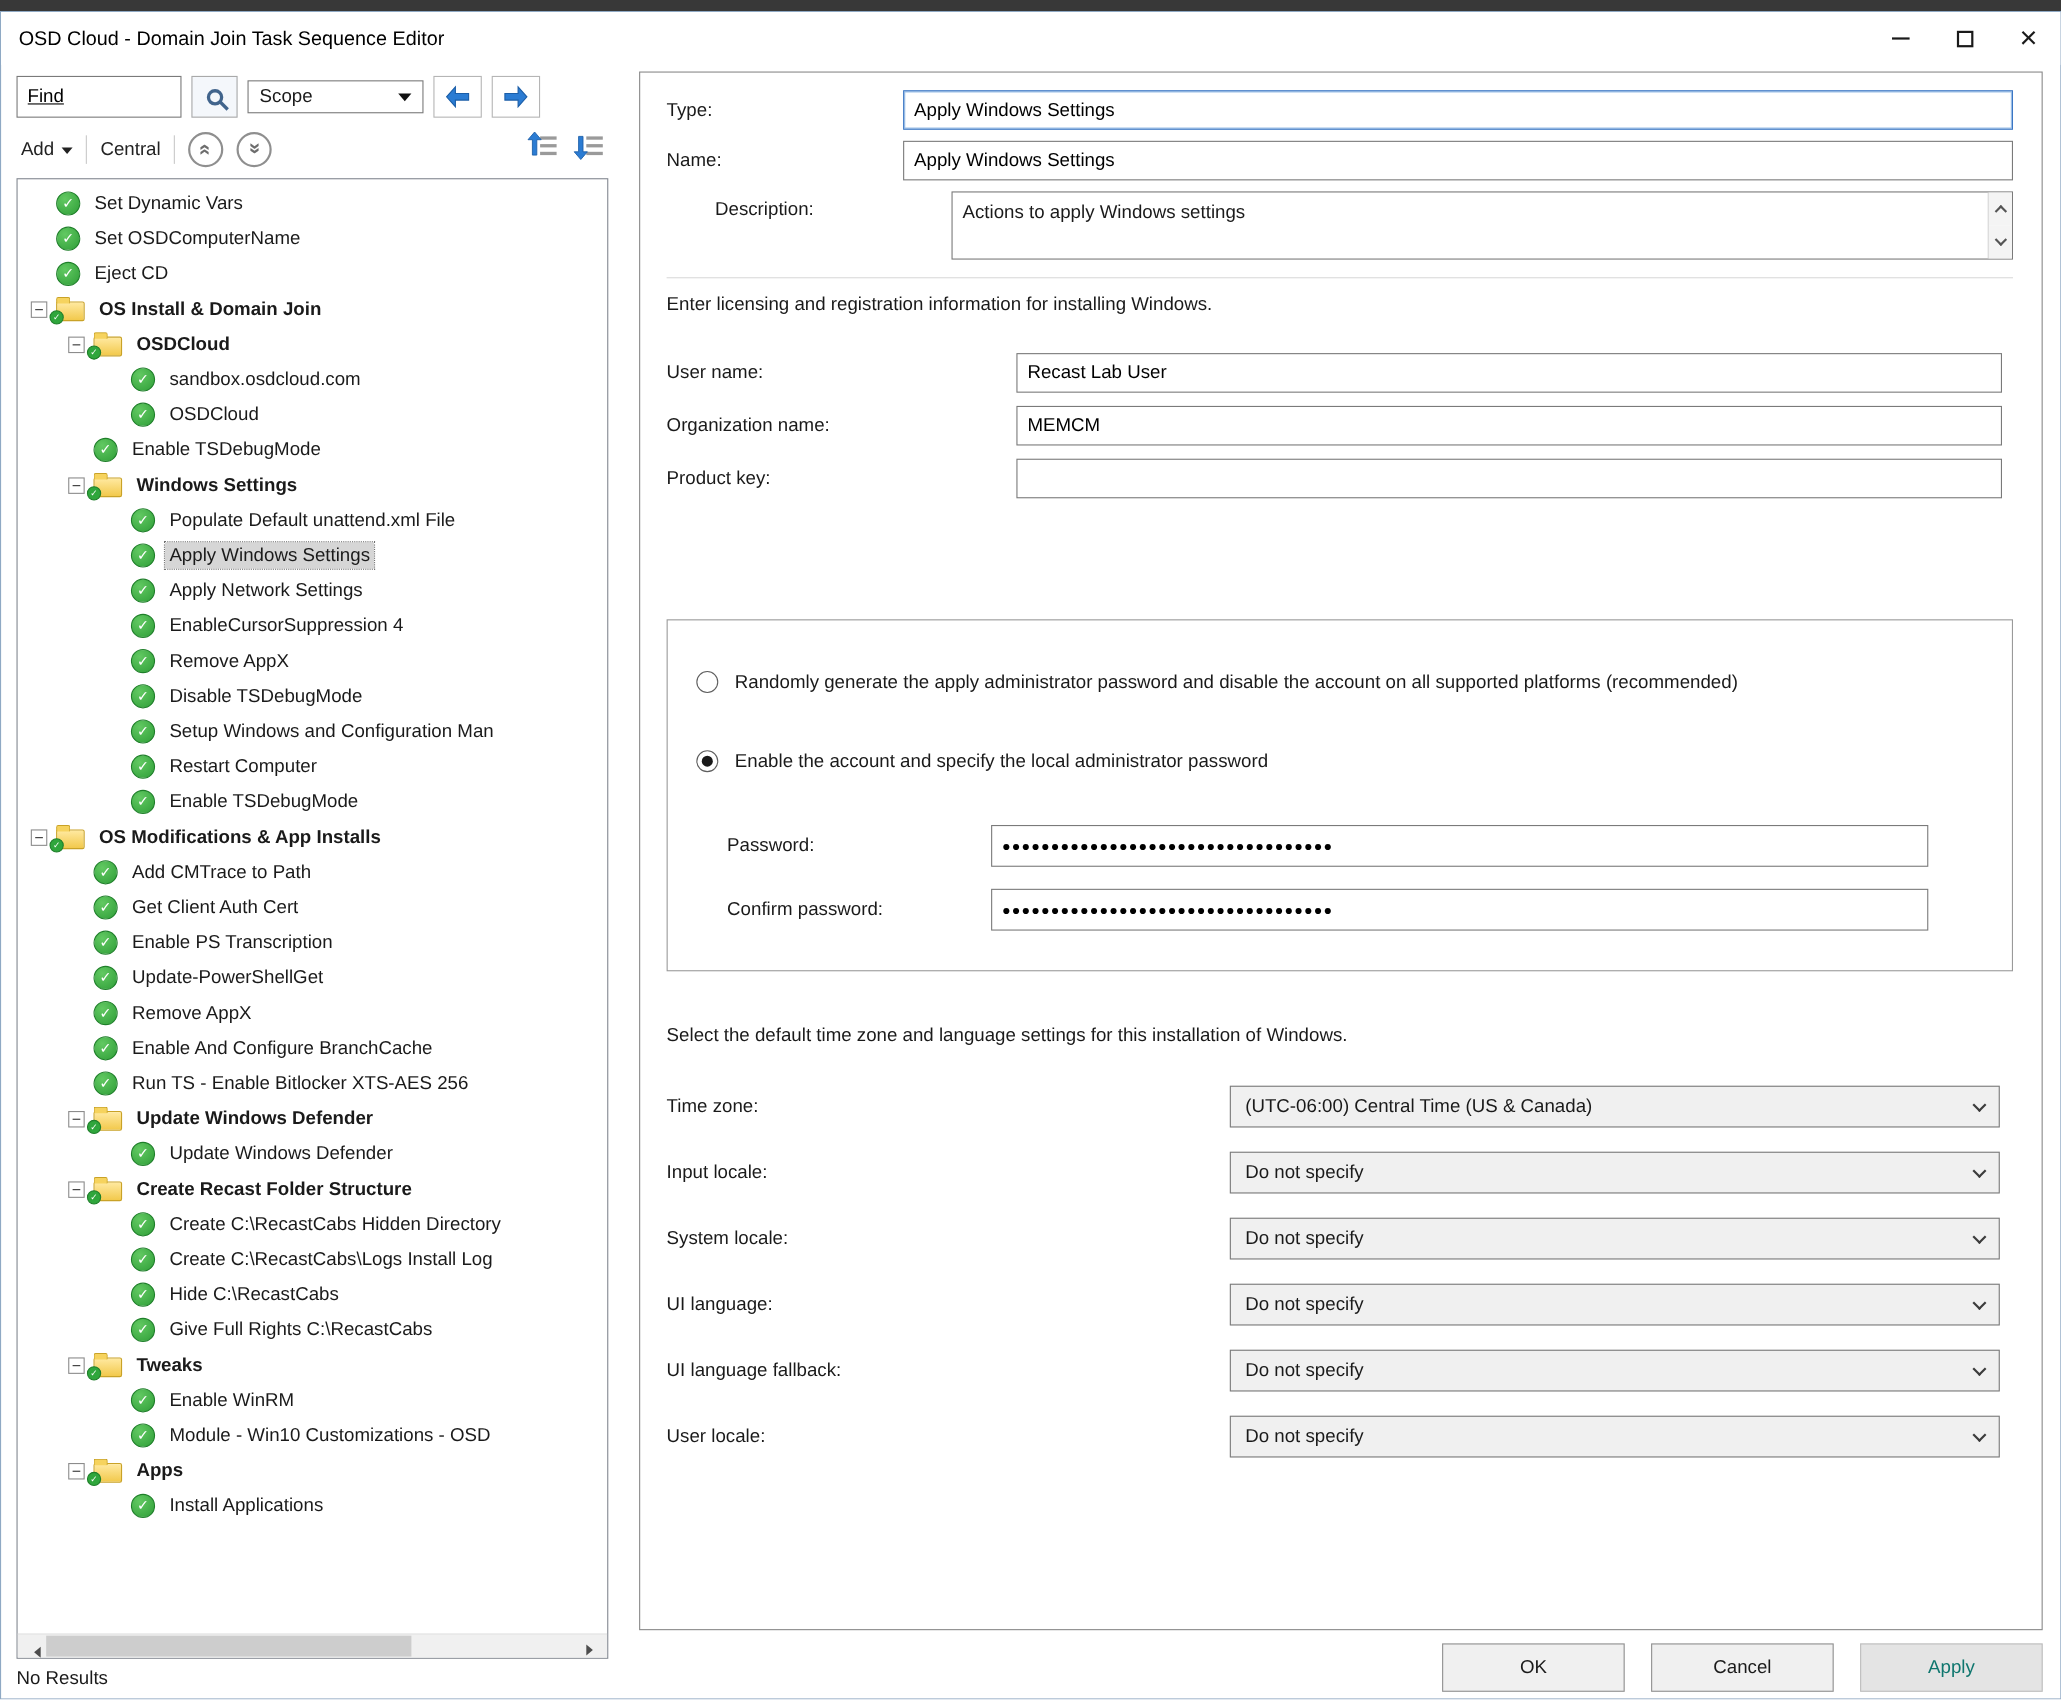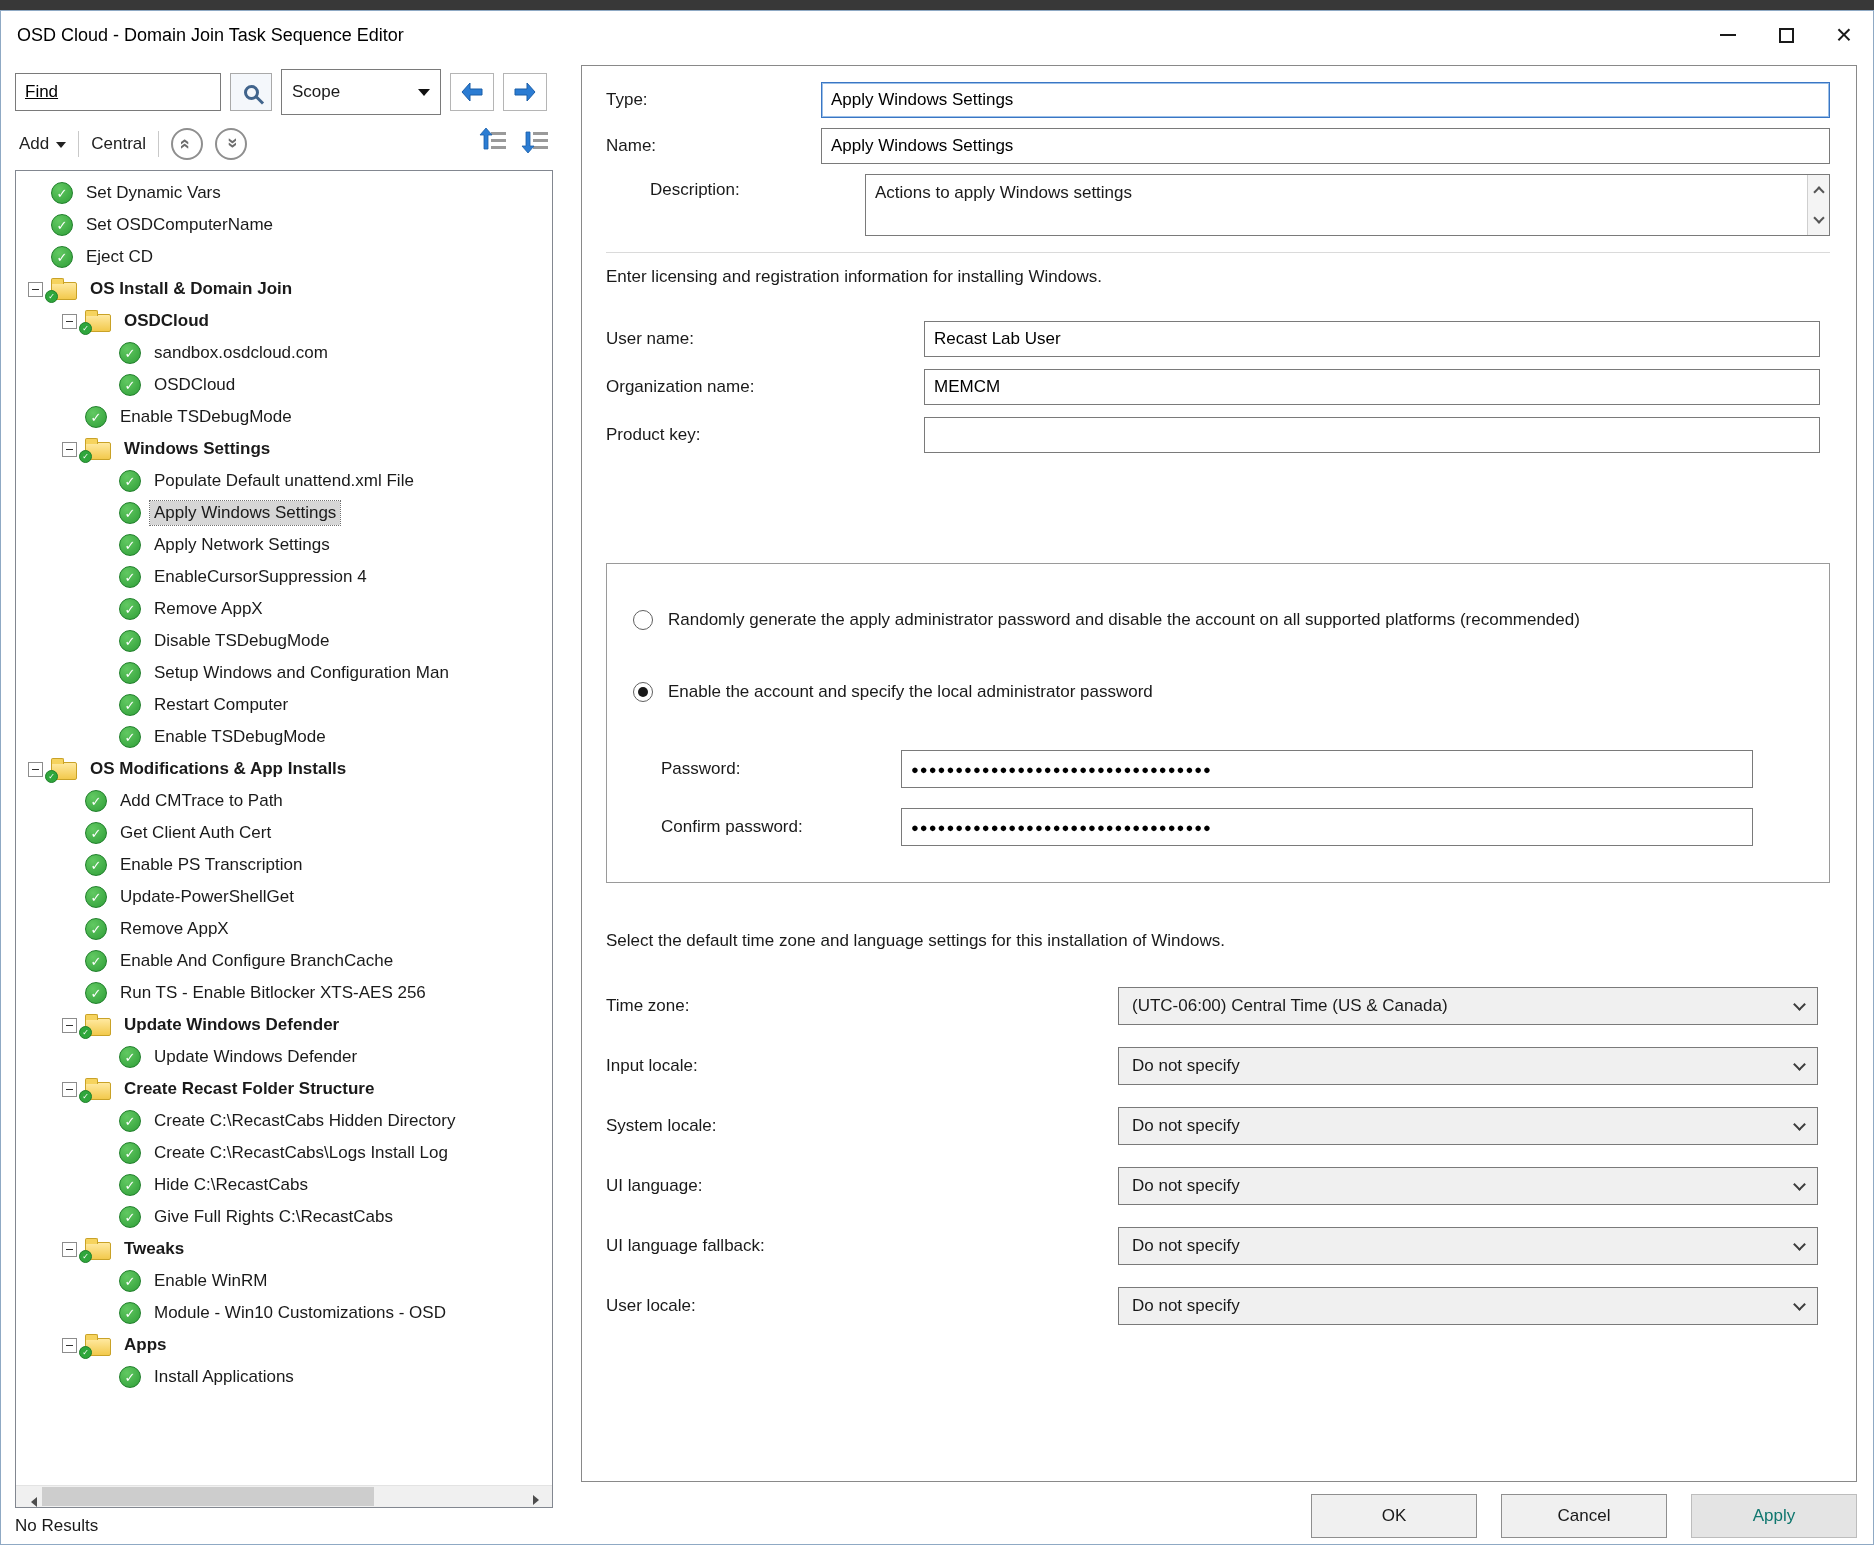--- a/index.html
+++ b/index.html
@@ -17,25 +17,25 @@
   .titlebar .title { font-size:18px; color:#000; }
   .win-controls { margin-left:auto; display:flex; height:100%; }
   .win-btn { width:58px; height:100%; display:flex; align-items:center; justify-content:center; cursor:default; }
   .min-glyph { width:16px; border-top:2px solid #1a1a1a; display:inline-block; }
   .max-glyph { width:15px; height:15px; border:2px solid #1a1a1a; display:inline-block; }
   .close-glyph { font-size:28px; line-height:1; color:#1a1a1a; }
   
   .content { flex:1; display:flex; min-height:0; }
   .left { width:566px; flex:none; padding:10px 0 0 14px; display:flex; flex-direction:column; }
   .find-row { display:flex; align-items:center; gap:9px; flex:none; }
-  .find-input { width:206px; height:38px; border:1px solid #7a7a7a; padding:0 9px; font-size:17px; font-family:inherit;text-decoration:underline; }
+  .find-input { width:150px; height:38px; border:1px solid #7a7a7a; padding:0 9px; font-size:17px; font-family:inherit;text-decoration:underline; }
   .icon-btn { width:42px; height:38px; border:1px solid #a9a9a9; background:#f4f7fb; display:flex; align-items:center; justify-content:center; }
   .mag { width:15px; height:15px; border:3px solid #41648c; border-radius:50%; position:relative; }
   .mag::after { content:''; position:absolute; width:3px; height:10px; background:#41648c; transform:rotate(-45deg); right:-5px; bottom:-8px; }
-  .scope-combo { width:160px; height:46px; border:1px solid #7a7a7a; background:#fff; display:flex; align-items:center; justify-content:space-between; padding:0 10px; }
+  .scope-combo { width:160px; height:30px; border:1px solid #7a7a7a; background:#fff; display:flex; align-items:center; justify-content:space-between; padding:0 10px; }
   .caret-down { width:0; height:0; border-left:6px solid transparent; border-right:6px solid transparent; border-top:7px solid #111; display:inline-block; }
   .nav-btn { width:44px; height:38px; border:1px solid #b5b5b5; background:#fff; display:flex; align-items:center; justify-content:center; }
   
   .tree-toolbar { display:flex; align-items:center; gap:12px; margin:12px 2px 10px 4px; flex:none; padding-right:14px; }
   .txt-btn { display:flex; align-items:center; gap:7px; color:#222; cursor:default; }
   .tsep { width:1px; height:26px; background:#c9c9c9; }
   .small-caret { width:0; height:0; border-left:5px solid transparent; border-right:5px solid transparent; border-top:6px solid #222; display:inline-block; margin-top:3px; }
   .circle-btn { width:32px; height:32px; border:2px solid #8f8f8f; border-radius:50%; color:#6d6d6d; display:flex; align-items:center; justify-content:center; background:#fff; }
   .dbl-chev { font-size:19px; font-weight:bold; letter-spacing:-1px; line-height:1; }
   .dbl-chev.up { transform:rotate(90deg); }

